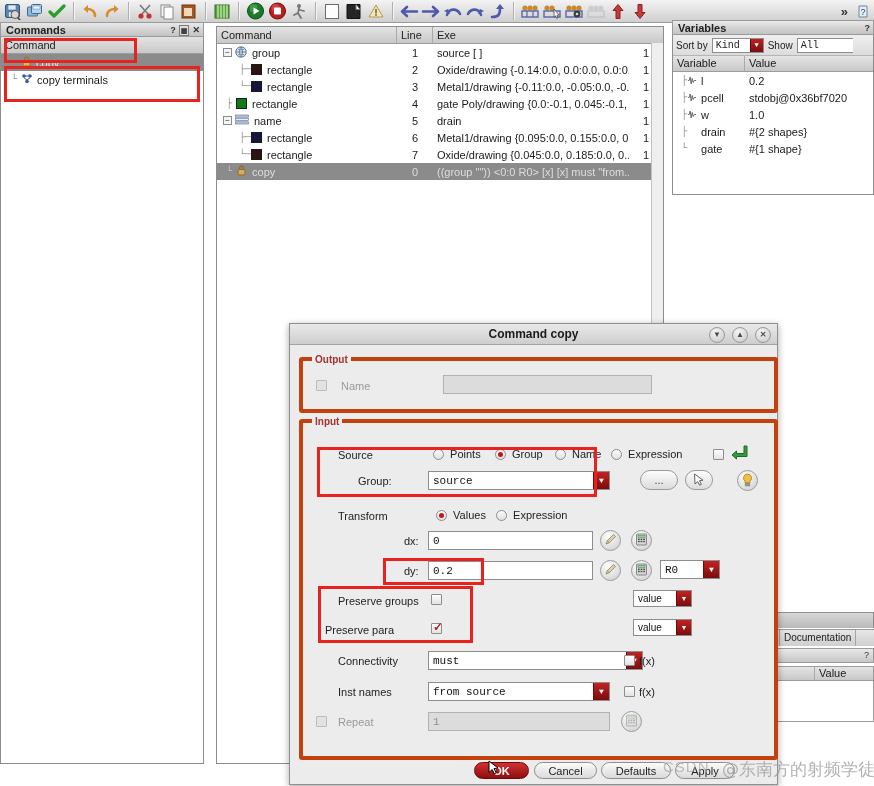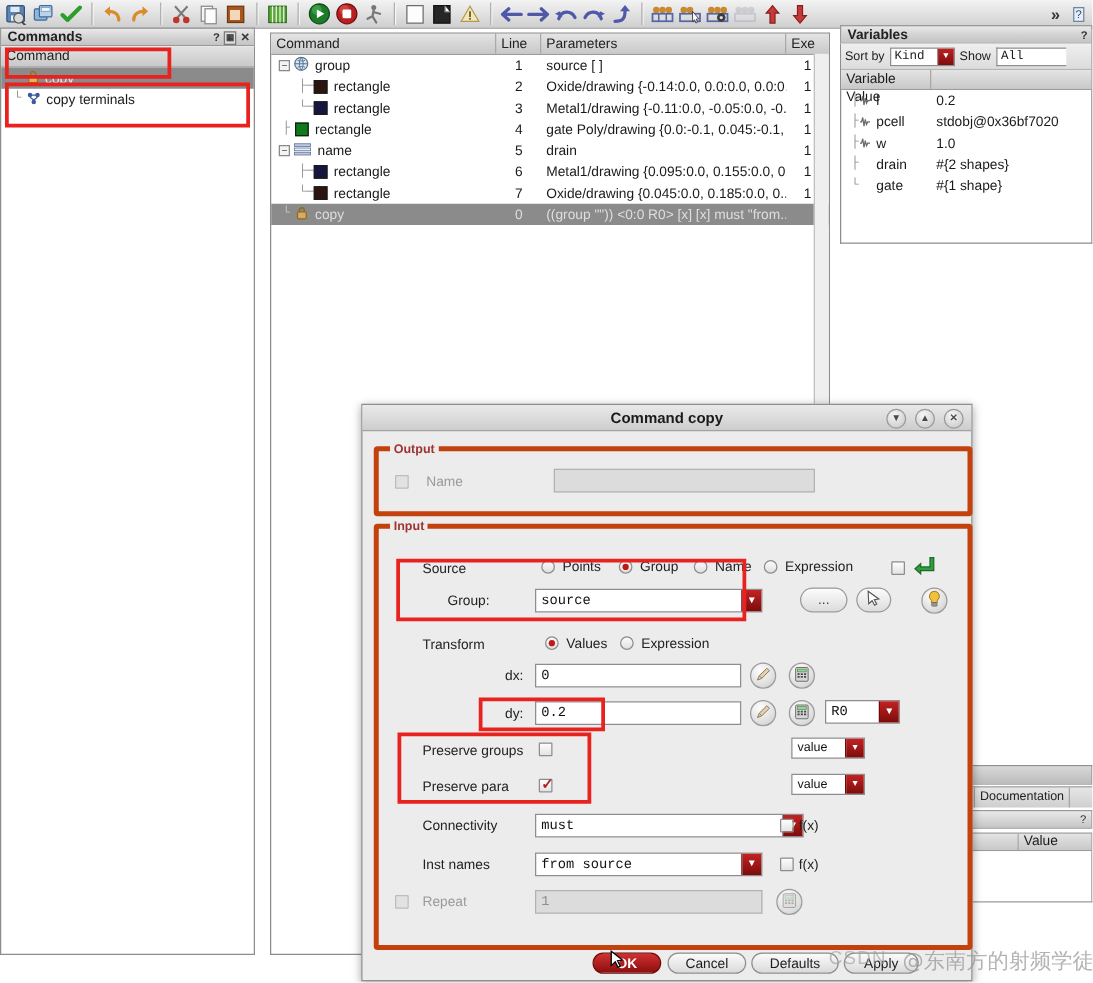--- a/index.html
+++ b/index.html
@@ -108,21 +108,21 @@
     font-family:Liberation Mono, monospace;font-size:10px;
   }
   .combo .val{padding-left:3px;flex:1;overflow:hidden;white-space:nowrap;}
   .combo .arw{
     width:12px;height:100%;
     background:linear-gradient(to bottom,#c02020,#7d0d0d);
     border-left:1px solid #6a0a0a;
     color:#fff;font-size:7px;line-height:13px;text-align:center;flex:0 0 auto;
   }
   #vhdr{height:15px;display:flex;background:linear-gradient(to bottom,#e4e4e4,#c8c8c8);
-    border-bottom:1px solid #9c9c9c;font-size:11px;flex-direction:column;}
+    border-bottom:1px solid #9c9c9c;font-size:11px;}
   #vhdr div{line-height:15px;padding-left:4px;box-sizing:border-box;border-right:1px solid #a9a9a9;}
   .vh-n{width:72px;}
   .vh-v{width:128px;border-right:none !important;}
   .vrow{height:17px;display:flex;font-size:11px;align-items:center;}
   .v-n{width:72px;display:flex;align-items:center;box-sizing:border-box;}
   .v-v{width:128px;box-sizing:border-box;padding-left:4px;white-space:nowrap;overflow:hidden;}
   .varicon{width:10px;height:11px;margin-right:4px;flex:0 0 auto;}
 
   
   #backpanel{position:absolute;left:766px;top:612px;width:108px;height:110px;}
@@ -481,21 +481,20 @@
       <span>copy terminals</span>
     </div>
   </div>
 </div>
 
 <div id="listpanel">
   <div class="frame">
     <div id="lhdr">
       <div class="h-cmd">Command</div>
       <div class="h-line">Line</div>
-      <div class="h-par">Parameters</div>
       <div class="h-exe">Exe</div>
     </div>
 
     <div class="lrow">
       <div class="c-cmd" style="padding-left:6px;">
         <span class="expander">−</span>
         <span style="margin-right:5px;">
           <svg width="12" height="12" viewBox="0 0 12 12">
               <circle cx="6" cy="6" r="5.2" fill="#d9e6f2" stroke="#55738f"></circle>
               <path d="M1 6h10M6 1c2 2.4 2 7.6 0 10M6 1C4 3.4 4 8.6 6 11" fill="none" stroke="#55738f" stroke-width=".8"></path>
@@ -831,21 +830,21 @@
       <span class="a">▼</span>
     </span>
 
     <span class="fld-lbl" style="position:absolute;left:35px;top:172px;">Preserve groups</span>
     <span class="chk" style="position:absolute;left:128px;top:171px;"></span>
     <span class="smallcombo" style="position:absolute;left:330px;top:167px;width:59px;">
       <span class="v">value</span>
       <span class="a">▼</span>
     </span>
 
-    <span class="fld-lbl" style="position:absolute;left:35px;top:201px;">Preserve para</span>
+    <span class="fld-lbl" style="position:absolute;left:22px;top:201px;">Preserve para</span>
     <span class="chk" style="position:absolute;left:128px;top:200px;">
       <span class="tick">✓</span>
     </span>
     <span class="smallcombo" style="position:absolute;left:330px;top:196px;width:59px;">
       <span class="v">value</span>
       <span class="a">▼</span>
     </span>
 
     <span class="fld-lbl" style="position:absolute;left:35px;top:232px;">Connectivity</span>
     <span class="dlgcombo" style="position:absolute;left:125px;top:228px;width:215px;">

